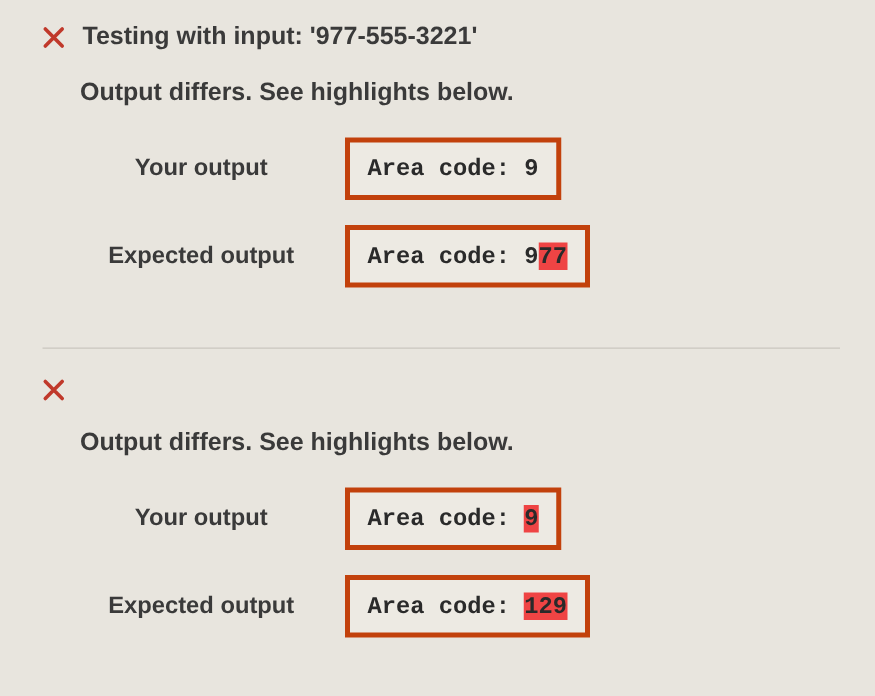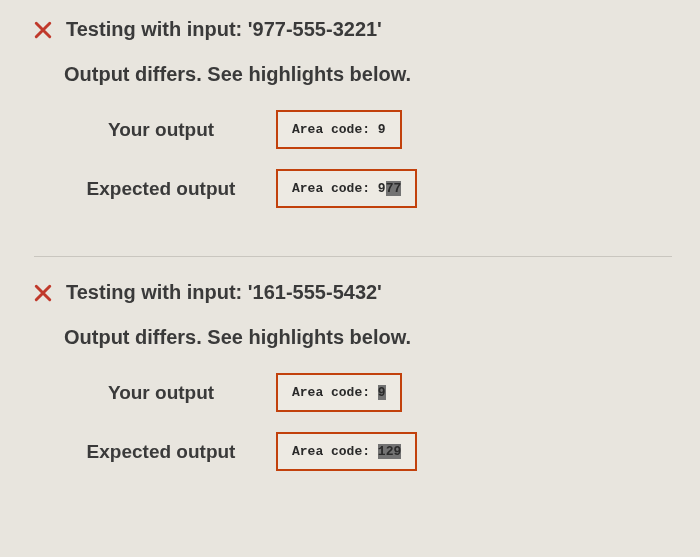--- a/index.html
+++ b/index.html
@@ -52,32 +52,32 @@
     margin-bottom: 20px;
   }
   .row-label {
     width: 210px;
     text-align: center;
     font-size: 19px;
     color: #3a3a3a;
     padding-right: 20px;
   }
   .output-box {
-    border: 2px solid #c2410c;
+    border: 4px solid #c2410c;
     background: #edeae3;
     padding: 10px 14px;
     font-family: "Courier New", Courier, monospace;
-    font-size: 13px;
+    font-size: 19px;
     color: #2a2a2a;
     white-space: pre;
     display: flex;
     align-items: flex-end;
   }
   .hl {
-    background: #737373;
+    background: #ef4444;
     color: #2a2a2a;
   }
   .plain { }
 </style>
 </head>
 <body>
 
 <div class="container">
 
   <div class="test-block">
@@ -102,21 +102,20 @@
 
   <div class="divider"></div>
 
   <div class="test-block">
     <div class="header-row">
       <span class="x-icon">
         <svg viewBox="0 0 16 16">
             <path d="M2 2 L14 14 M14 2 L2 14" stroke="#c0392b" stroke-width="2.6" stroke-linecap="round" fill="none"></path>
           </svg>
       </span>
-      <span class="header-text">Testing with input: '161-555-5432'</span>
     </div>
     <div class="subtext">Output differs. See highlights below.</div>
     <div class="row">
       <div class="row-label">Your output</div>
       <div class="output-box"><span class="plain">Area code: </span><span class="hl">9</span></div>
     </div>
     <div class="row">
       <div class="row-label">Expected output</div>
       <div class="output-box"><span class="plain">Area code: </span><span class="hl">129</span></div>
     </div>

